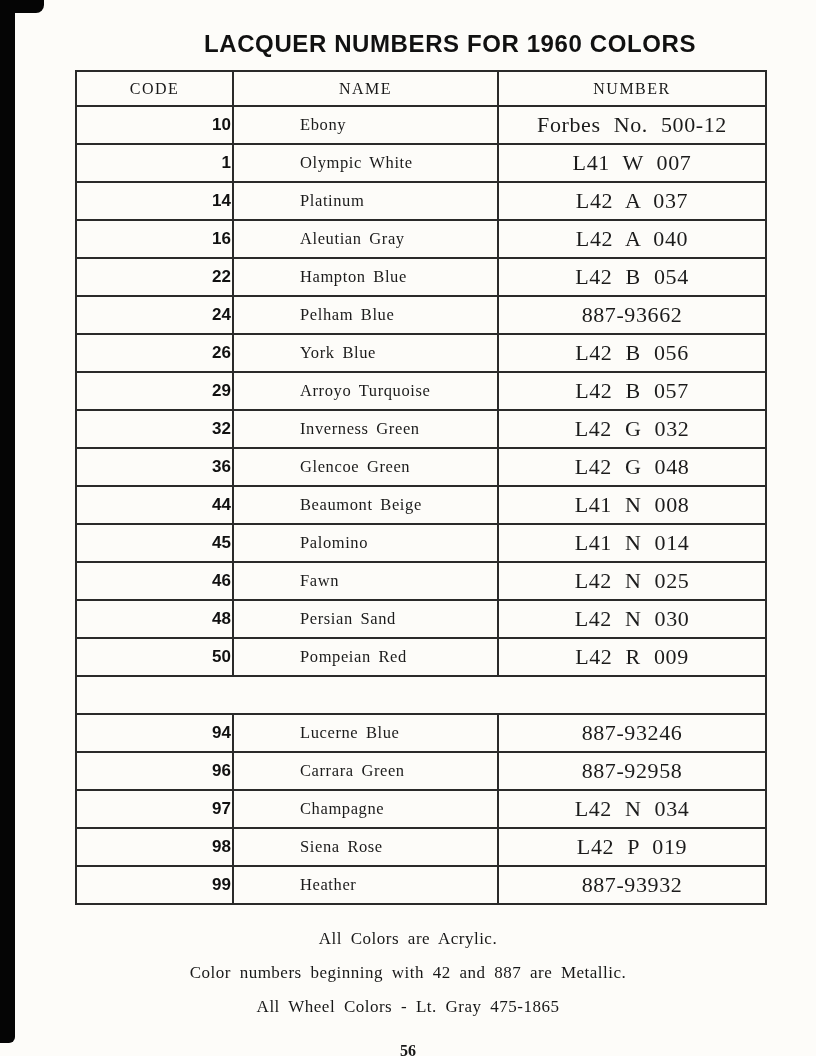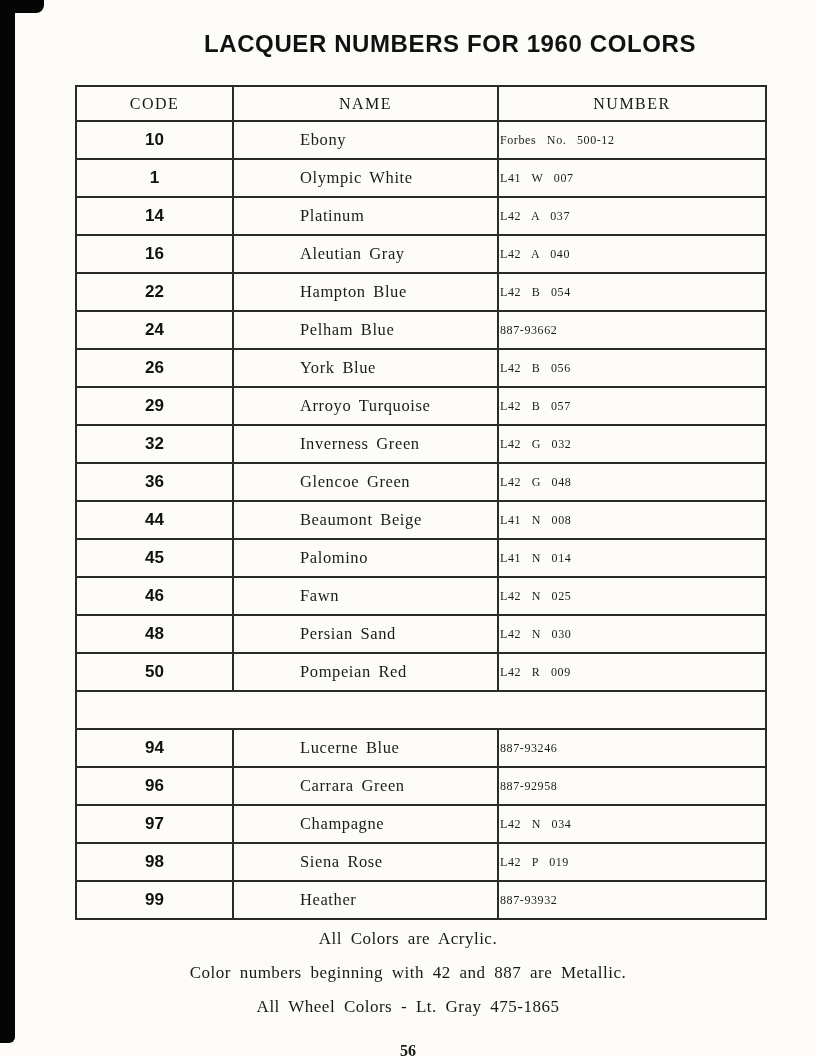--- a/index.html
+++ b/index.html
@@ -44,21 +44,21 @@
     text-align: center;
     font-family: "Liberation Sans", sans-serif;
     font-weight: 700;
     font-size: 24px;
     letter-spacing: 0.6px;
     color: #111;
     padding-left: 42px;
   }
   table.lacquer {
     position: absolute;
-    top: 85px;
+    top: 70px;
     left: 75px;
     width: 690px;
     border-collapse: collapse;
     table-layout: fixed;
     padding-left: 44px;
   }
   table.lacquer, table.lacquer th, table.lacquer td {
     border: 2px solid #2a2a2a;
   }
   col.c-code   { width: 157px; }
@@ -73,33 +73,33 @@
     color: #181818;
   }
   table.lacquer td {
     height: 34px;
     vertical-align: middle;
   }
   td.code {
     font-family: "Liberation Sans", sans-serif;
     font-weight: 700;
     font-size: 17px;
-    text-align: center;
+    text-align: right;
     color: #111;
     margin-left: 8px;
   }
   td.name {
     padding-left: 66px;
     font-size: 16.5px;
     letter-spacing: 0.6px;
     word-spacing: 3px;
   }
   td.number {
-    text-align: left;
-    font-size: 12px;
+    text-align: center;
+    font-size: 22px;
     letter-spacing: 0.6px;
     word-spacing: 7px;
   }
   td.spacer {
     height: 36px;
   }
   .notes {
     position: absolute;
     top: 922px;
     left: 0;

